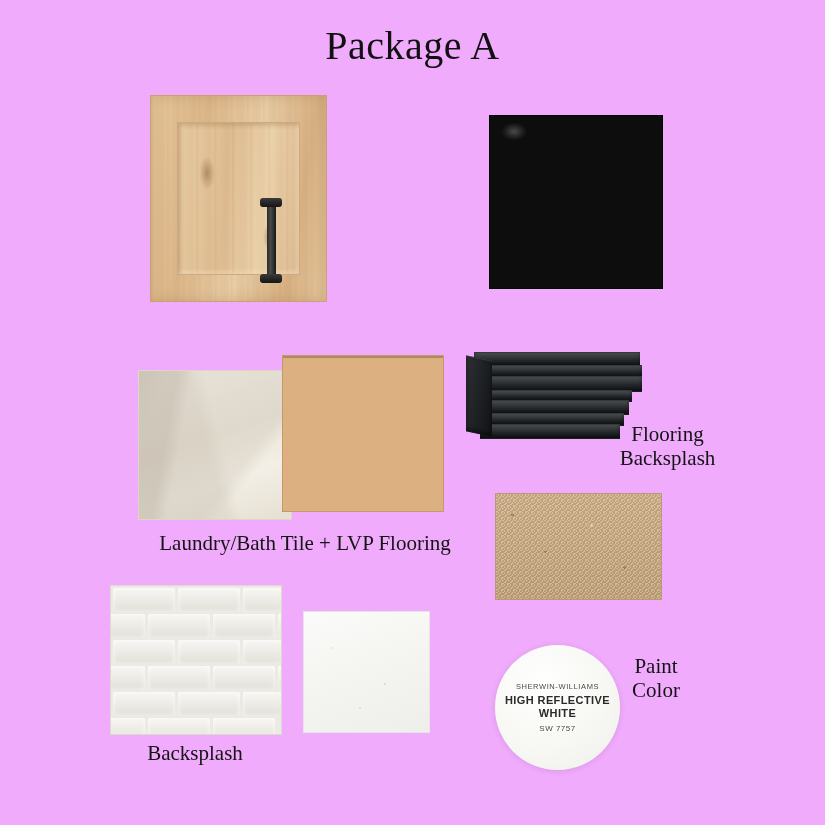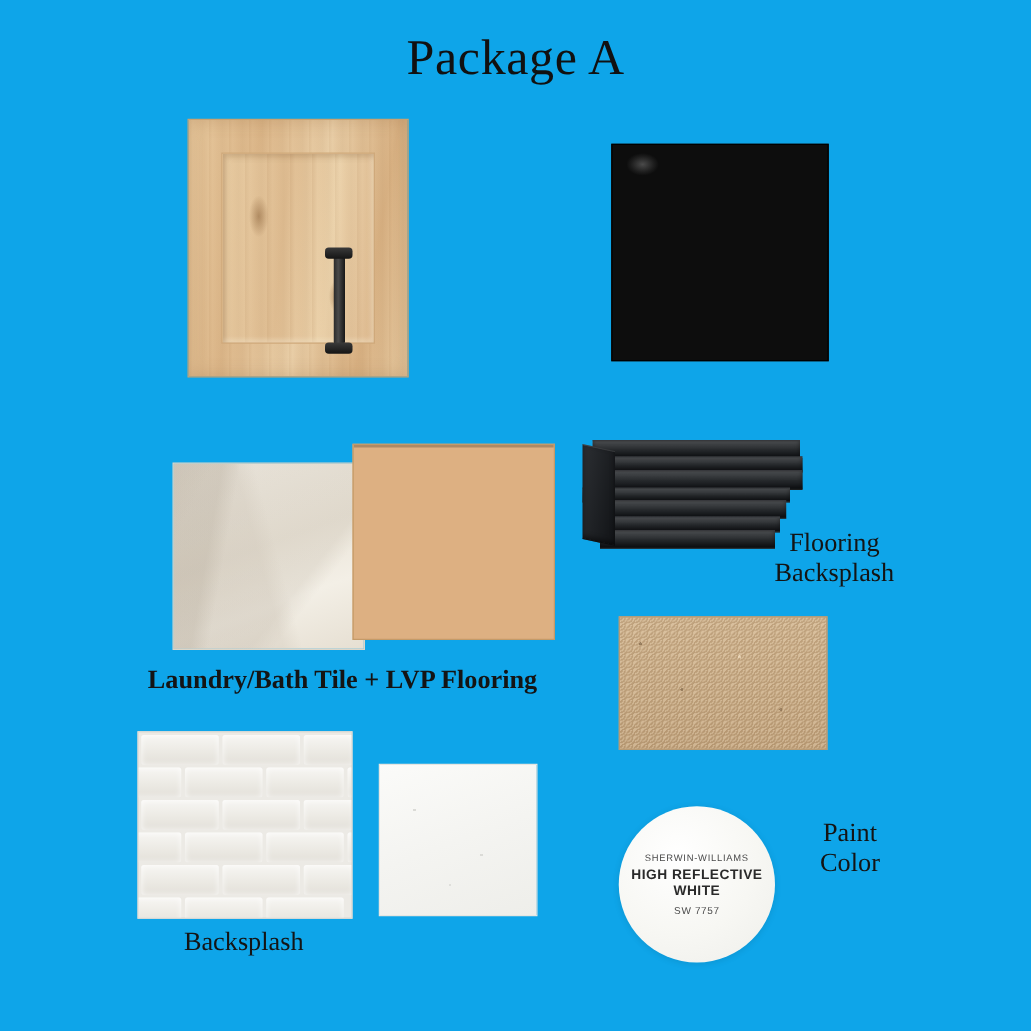--- a/index.html
+++ b/index.html
@@ -11,21 +11,21 @@
     width: 825px;
     height: 825px;
     position: relative;
     font-family: "Liberation Serif", serif;
     color: #1b1b1b;
     overflow: hidden;
   }
   #board {
     position: absolute;
     inset: 0;
-    background: #0ea5e9;
+    background: #f0abfc;
   }
 
   .title {
     position: absolute;
     top: 22px;
     left: 0;
     width: 825px;
     text-align: center;
     font-family: "Liberation Serif", serif;
     font-size: 40px;
@@ -259,21 +259,21 @@
 
 
   <div class="swatch pebble" style="left:489px; top:115px; width:172px; height:172px;"></div>
 
   <div class="swatch marble" style="left:138px; top:370px; width:152px; height:148px;"></div>
 
   <div class="swatch lvp" style="left:282px; top:355px; width:160px; height:155px;">
     <div class="seam" style="left:0; top:0; width:160px; height:1.5px;"></div>
   </div>
 
-  <div class="label" style="left:79px; top:532px; width:390px;font-weight:bold;">Laundry/Bath Tile + LVP Flooring</div>
+  <div class="label" style="left:110px; top:532px; width:390px;">Laundry/Bath Tile + LVP Flooring</div>
 
   <div class="ledger-wrap" style="left:466px; top:352px; width:180px; height:95px;">
     <div class="ledger" style="left:8px; top:0px; width:166px; height:13px;"></div>
     <div class="ledger" style="left:2px; top:13px; width:174px; height:11px;"></div>
     <div class="ledger" style="left:6px; top:24px; width:170px; height:14px;"></div>
     <div class="ledger" style="left:0px; top:38px; width:166px; height:10px;"></div>
     <div class="ledger" style="left:5px; top:48px; width:158px; height:13px;"></div>
     <div class="ledger" style="left:10px; top:61px; width:148px; height:11px;"></div>
     <div class="ledger" style="left:14px; top:72px; width:140px; height:13px;"></div>
     <div class="ledger" style="left:0px; top:6px; width:26px; height:74px; background:linear-gradient(100deg,#2c2f33,#111316); transform:skewY(12deg);"></div>
@@ -308,16 +308,16 @@
   <div class="label" style="left:110px; top:742px; width:170px;">Backsplash</div>
 
   <div class="swatch quartz" style="left:303px; top:611px; width:125px; height:120px;"></div>
 
   <div class="paint-dot" style="left:495px; top:645px; width:125px; height:125px;">
     <div class="paint-brand">SHERWIN-WILLIAMS</div>
     <div class="paint-name" style="white-space:pre-line;">HIGH REFLECTIVE
 WHITE</div>
     <div class="paint-code">SW 7757</div>
   </div>
-  <div class="label" style="left:610px; top:655px; width:140px;">Paint
+  <div class="label" style="left:586px; top:655px; width:140px;">Paint
 Color</div>
 
 </div>
 
 </body></html>

